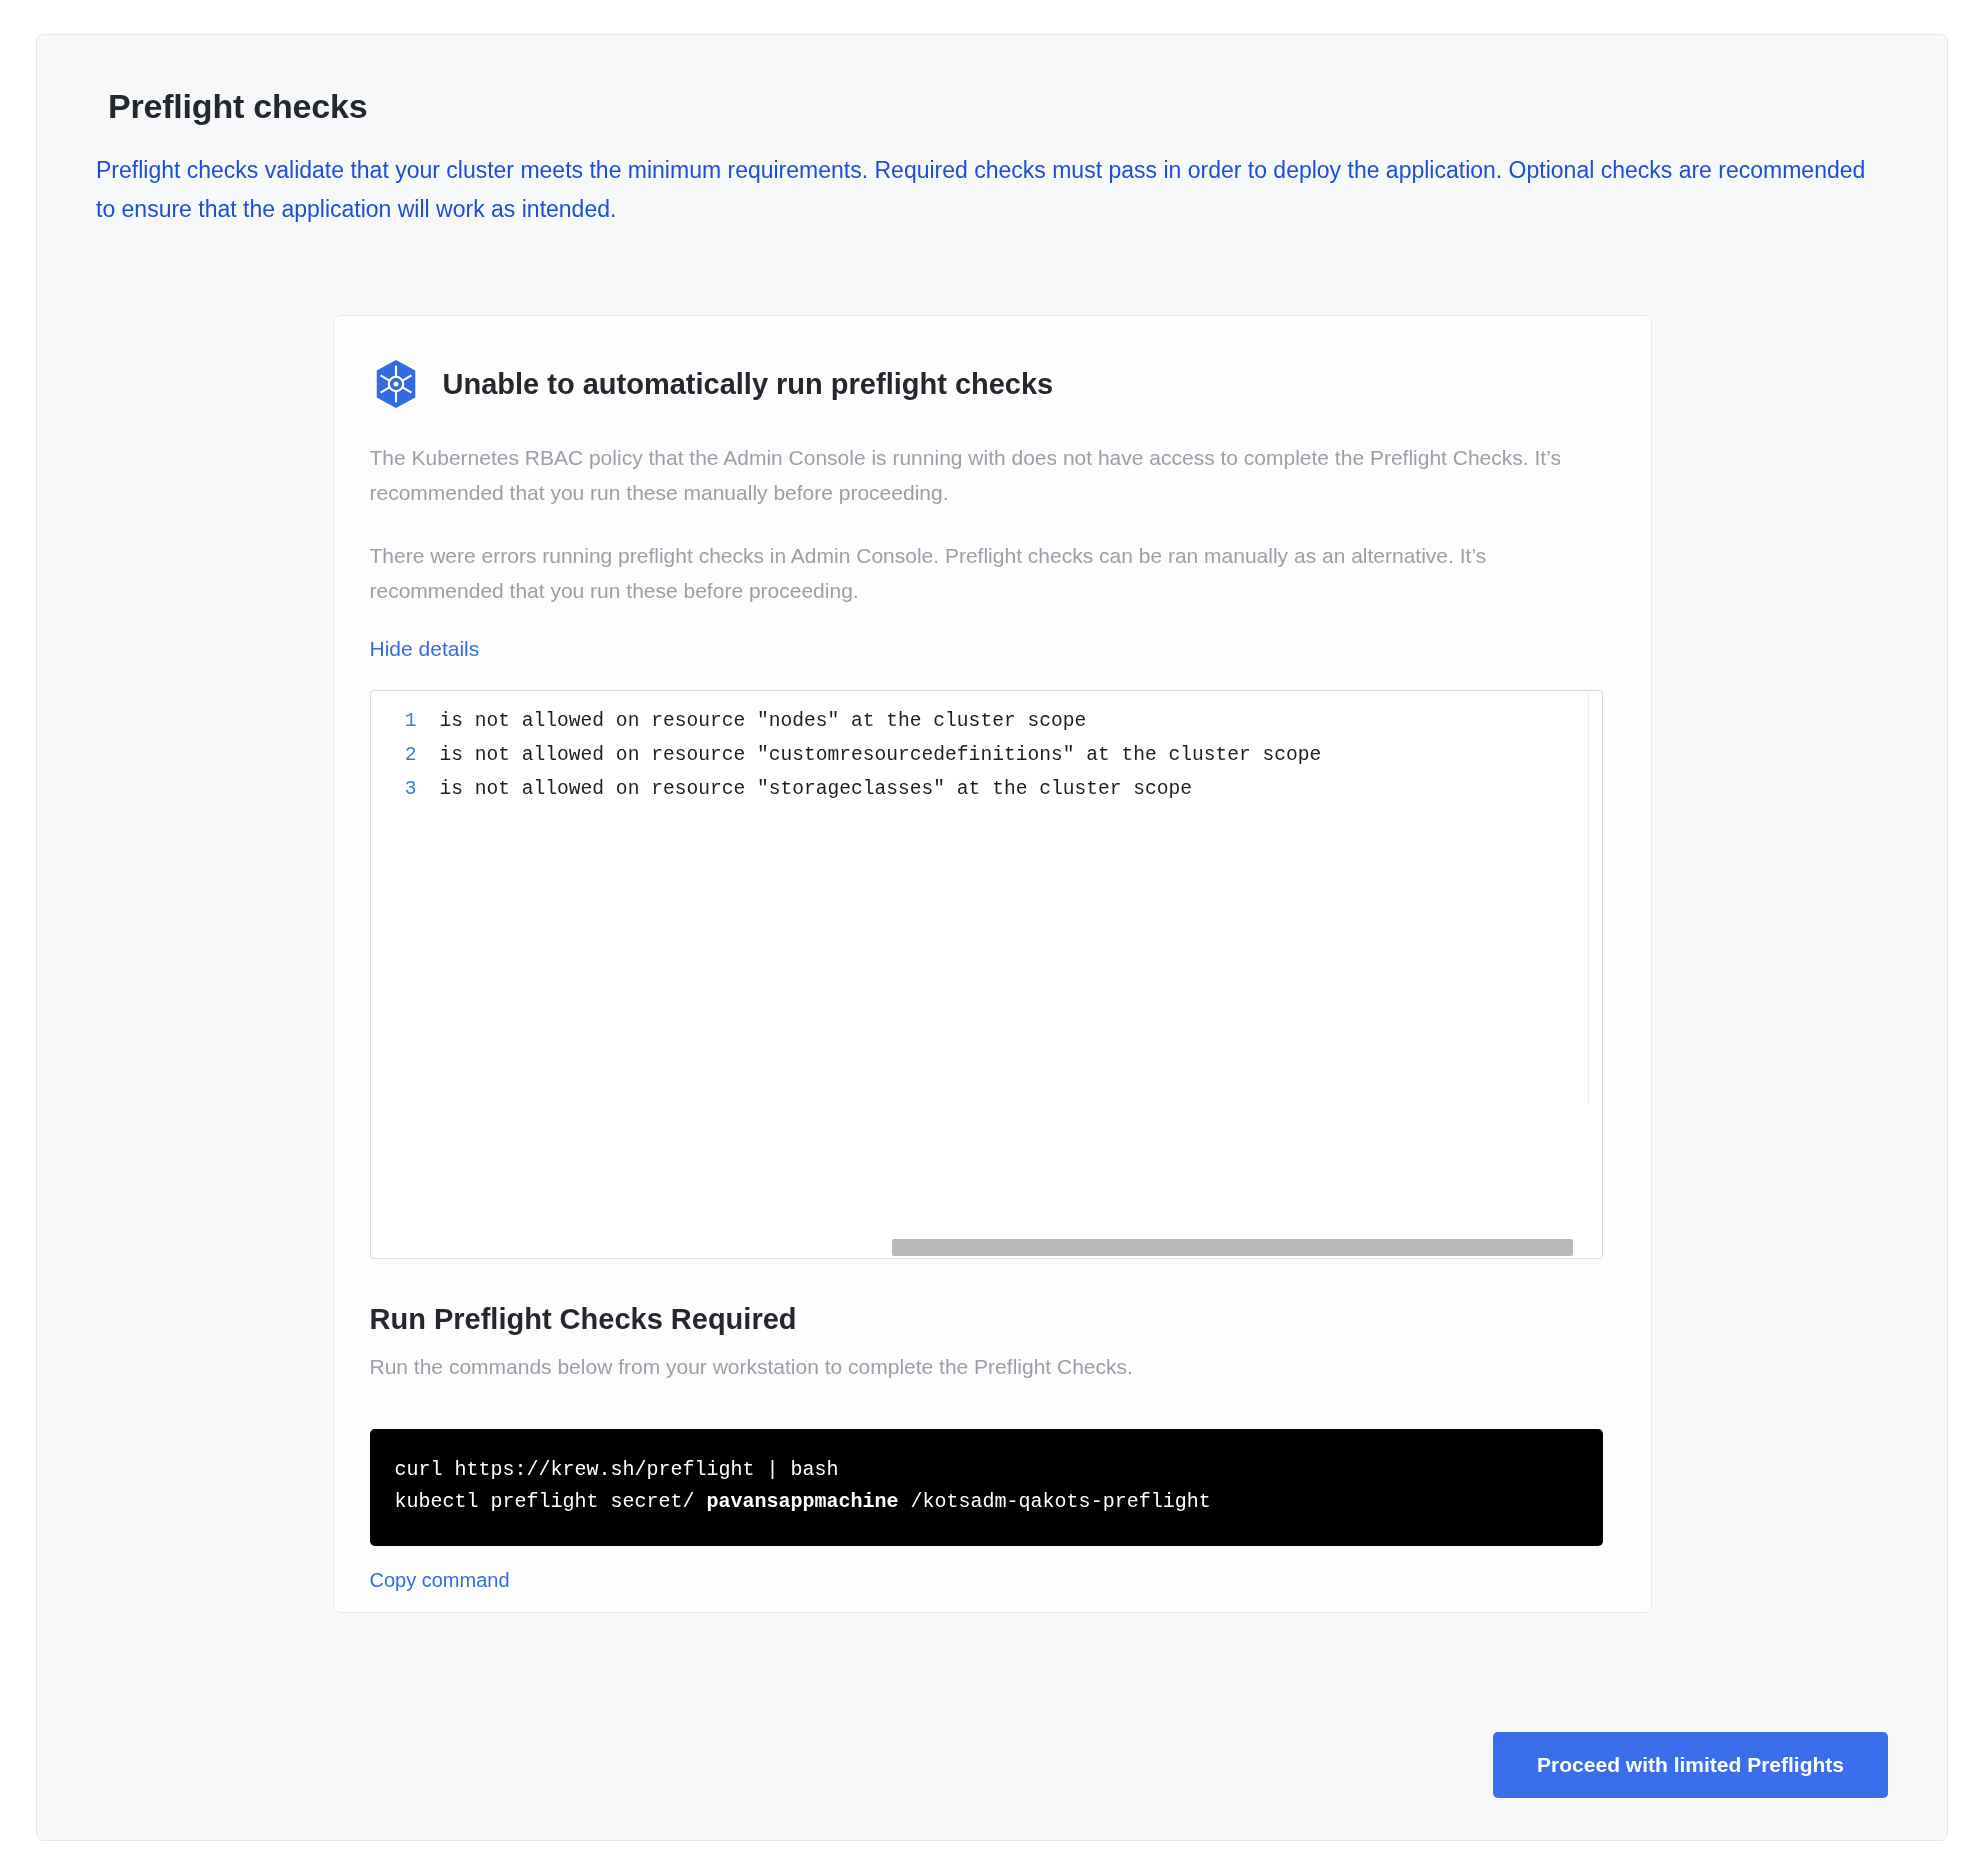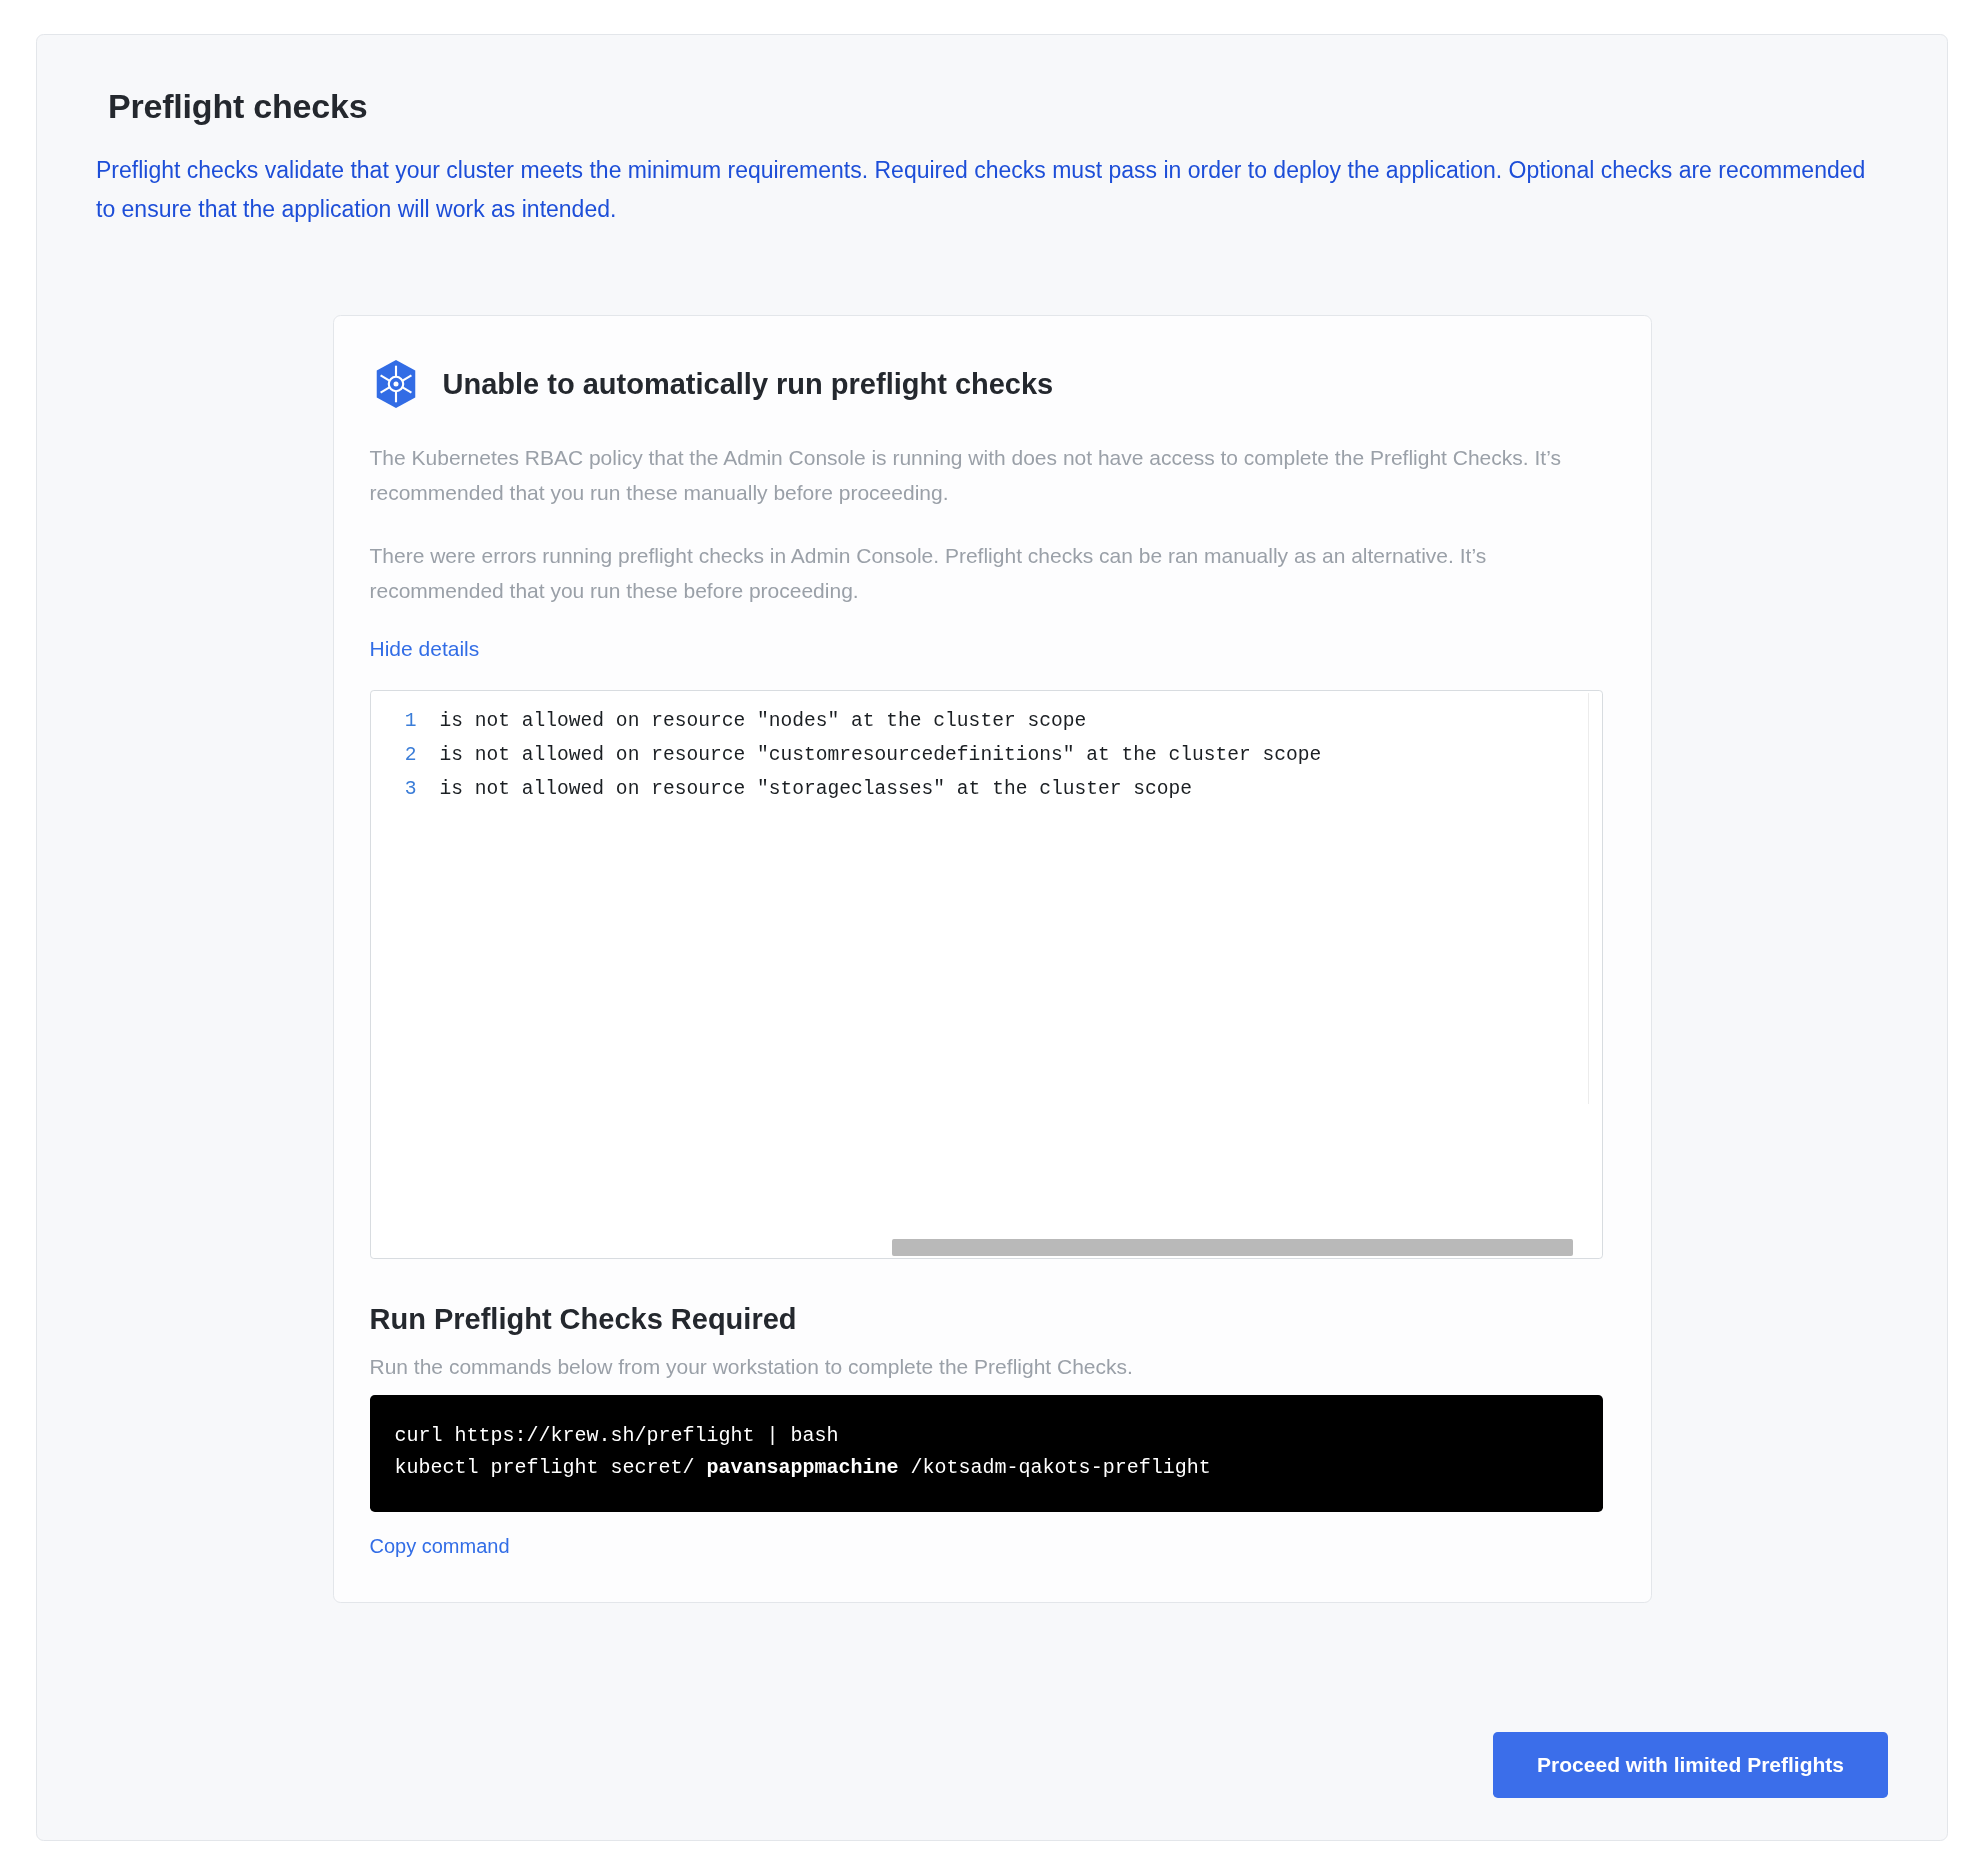--- a/index.html
+++ b/index.html
@@ -47,21 +47,21 @@
     max-width: 1816px;
     margin: 0;
   }
 
   .card {
     margin: 86px auto 0 auto;
     width: 1319px;
     background: #fdfdfe;
     border: 1px solid #e3e6ea;
     border-radius: 7.6px;
-    padding: 42px 36px 44px 36px;
+    padding: 42px 36px 20px 36px;
   }
 
   .card-head {
     display: flex;
     align-items: center;
     gap: 21px;
     margin-bottom: 31px;
   }
 
   .k8s-icon {
@@ -167,21 +167,21 @@
   .sub-title {
     font-size: 29px;
     font-weight: bold;
     color: #24282e;
     margin: 44px 0 19px 0;
   }
 
   .sub-desc {
     font-size: 21px;
     color: #9aa0a8;
-    margin: 0 0 16px 0;
+    margin: 0 0 50px 0;
   }
 
   .terminal {
     width: 1233px;
     background: #000000;
     border-radius: 4.8px;
     padding: 25px 25px 27px 25px;
     font-family: "Liberation Mono", monospace;
     font-size: 20px;
     line-height: 1.62;

